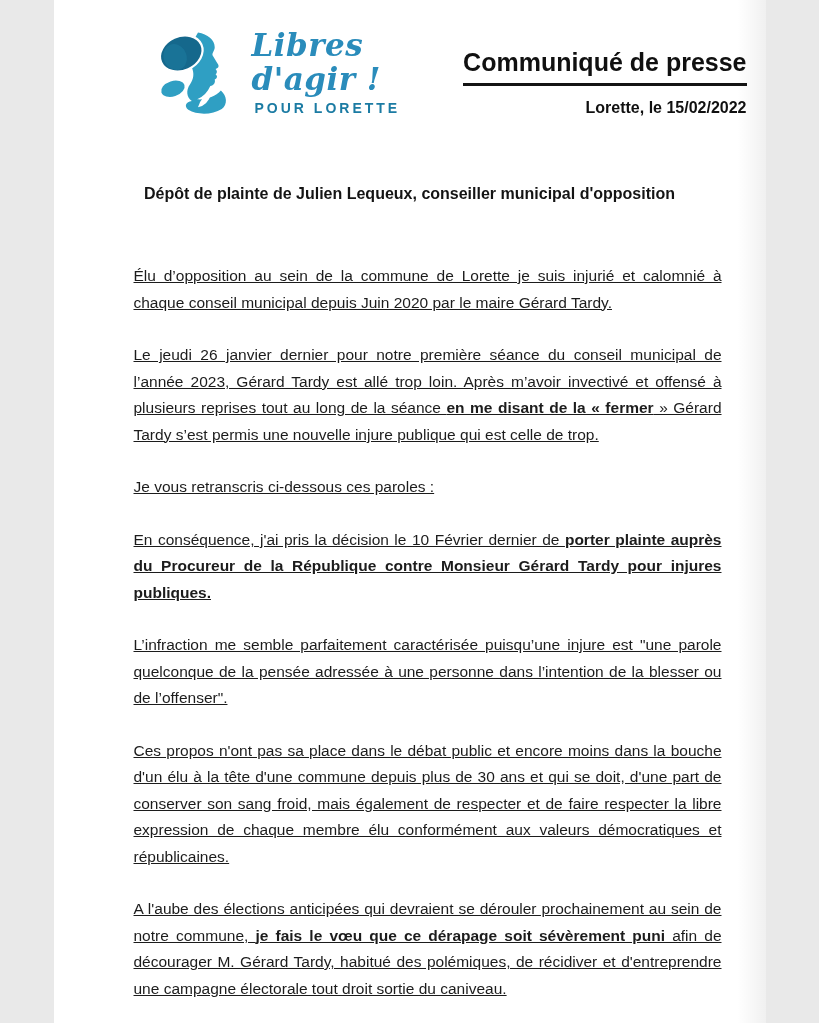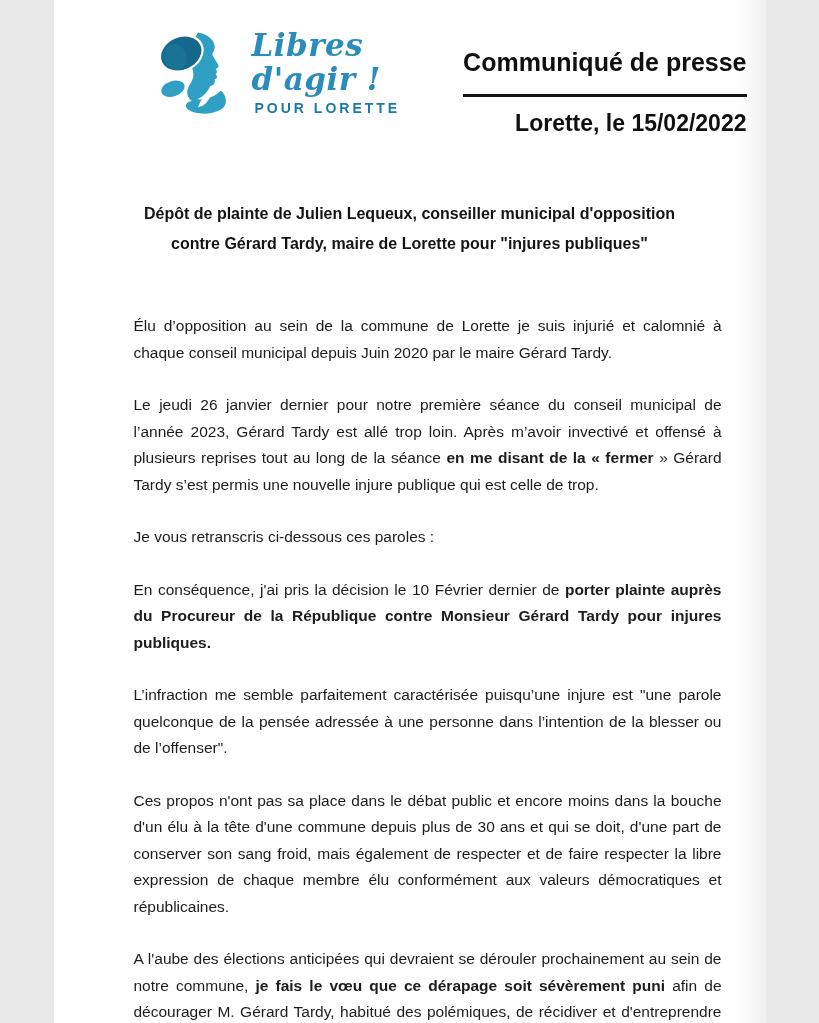--- a/index.html
+++ b/index.html
@@ -28,37 +28,37 @@
     font-size:31px;letter-spacing:.5px;line-height:34px;
   }
   .logo-tagline{
     font-weight:700;font-size:14px;letter-spacing:3px;
     margin-top:4px;padding-left:3px;
   }
   .masthead{text-align:right;padding-top:20px;}
   .doc-type{
     display:inline-block;
     font-size:25px;font-weight:700;color:#101010;
-    border-bottom:3px solid #141414;padding-bottom:17px;
+    border-bottom:3px solid #141414;padding-bottom:6px;
     white-space:nowrap;
   }
-  .dateline{font-size:23px;font-weight:700;color:#101010;margin-top:13px;}
+  .dateline{font-size:16px;font-weight:700;color:#101010;margin-top:13px;}
   
   .title{
     margin-top:62px;
     text-align:center;font-weight:700;
     font-size:16px;line-height:30px;color:#141414;
   }
   .title span{display:block;}
   
   .body{
     margin:54px 44px 0 80px;
     font-size:15.5px;line-height:26.5px;color:#1c1c1c;
   }
-  .para{text-align:justify;margin:0 0 26px 0;}
+  .para{text-align:justify;margin:0 0 26px 0;text-decoration:underline;}
   .para.plain{text-align:left;}
   .quote{
     text-align:center;font-weight:700;font-style:italic;
     line-height:29px;margin:28px 6px 30px 6px;
   }
   .quote span{display:block;}
 </style>
 </head>
 <body>
 
@@ -104,21 +104,20 @@
 
     <div class="masthead">
       <div class="doc-type">Communiqué de presse</div>
       <div class="dateline">Lorette, le 15/02/2022</div>
     </div>
 
   </div>
 
   <div class="title">
     <span>Dépôt de plainte de Julien Lequeux, conseiller municipal d'opposition</span>
-    <span>contre Gérard Tardy, maire de Lorette pour "injures publiques"</span>
   </div>
 
   <div class="body">
 
     <p class="para"><span>Élu d’opposition au sein de la commune de Lorette je suis injurié et calomnié à chaque conseil municipal depuis Juin 2020 par le maire Gérard Tardy.</span></p>
 
     <p class="para"><span>Le jeudi 26 janvier dernier pour notre première séance du conseil municipal de l’année 2023, Gérard Tardy est allé trop loin. Après m’avoir invectivé et offensé à plusieurs reprises tout au long de la séance </span><span style="font-weight: 700;">en me disant de la « fermer</span><span> » Gérard Tardy s’est permis une nouvelle injure publique qui est celle de trop.</span></p>
 
     <p class="para plain"><span>Je vous retranscris ci-dessous ces paroles :</span></p>
 

